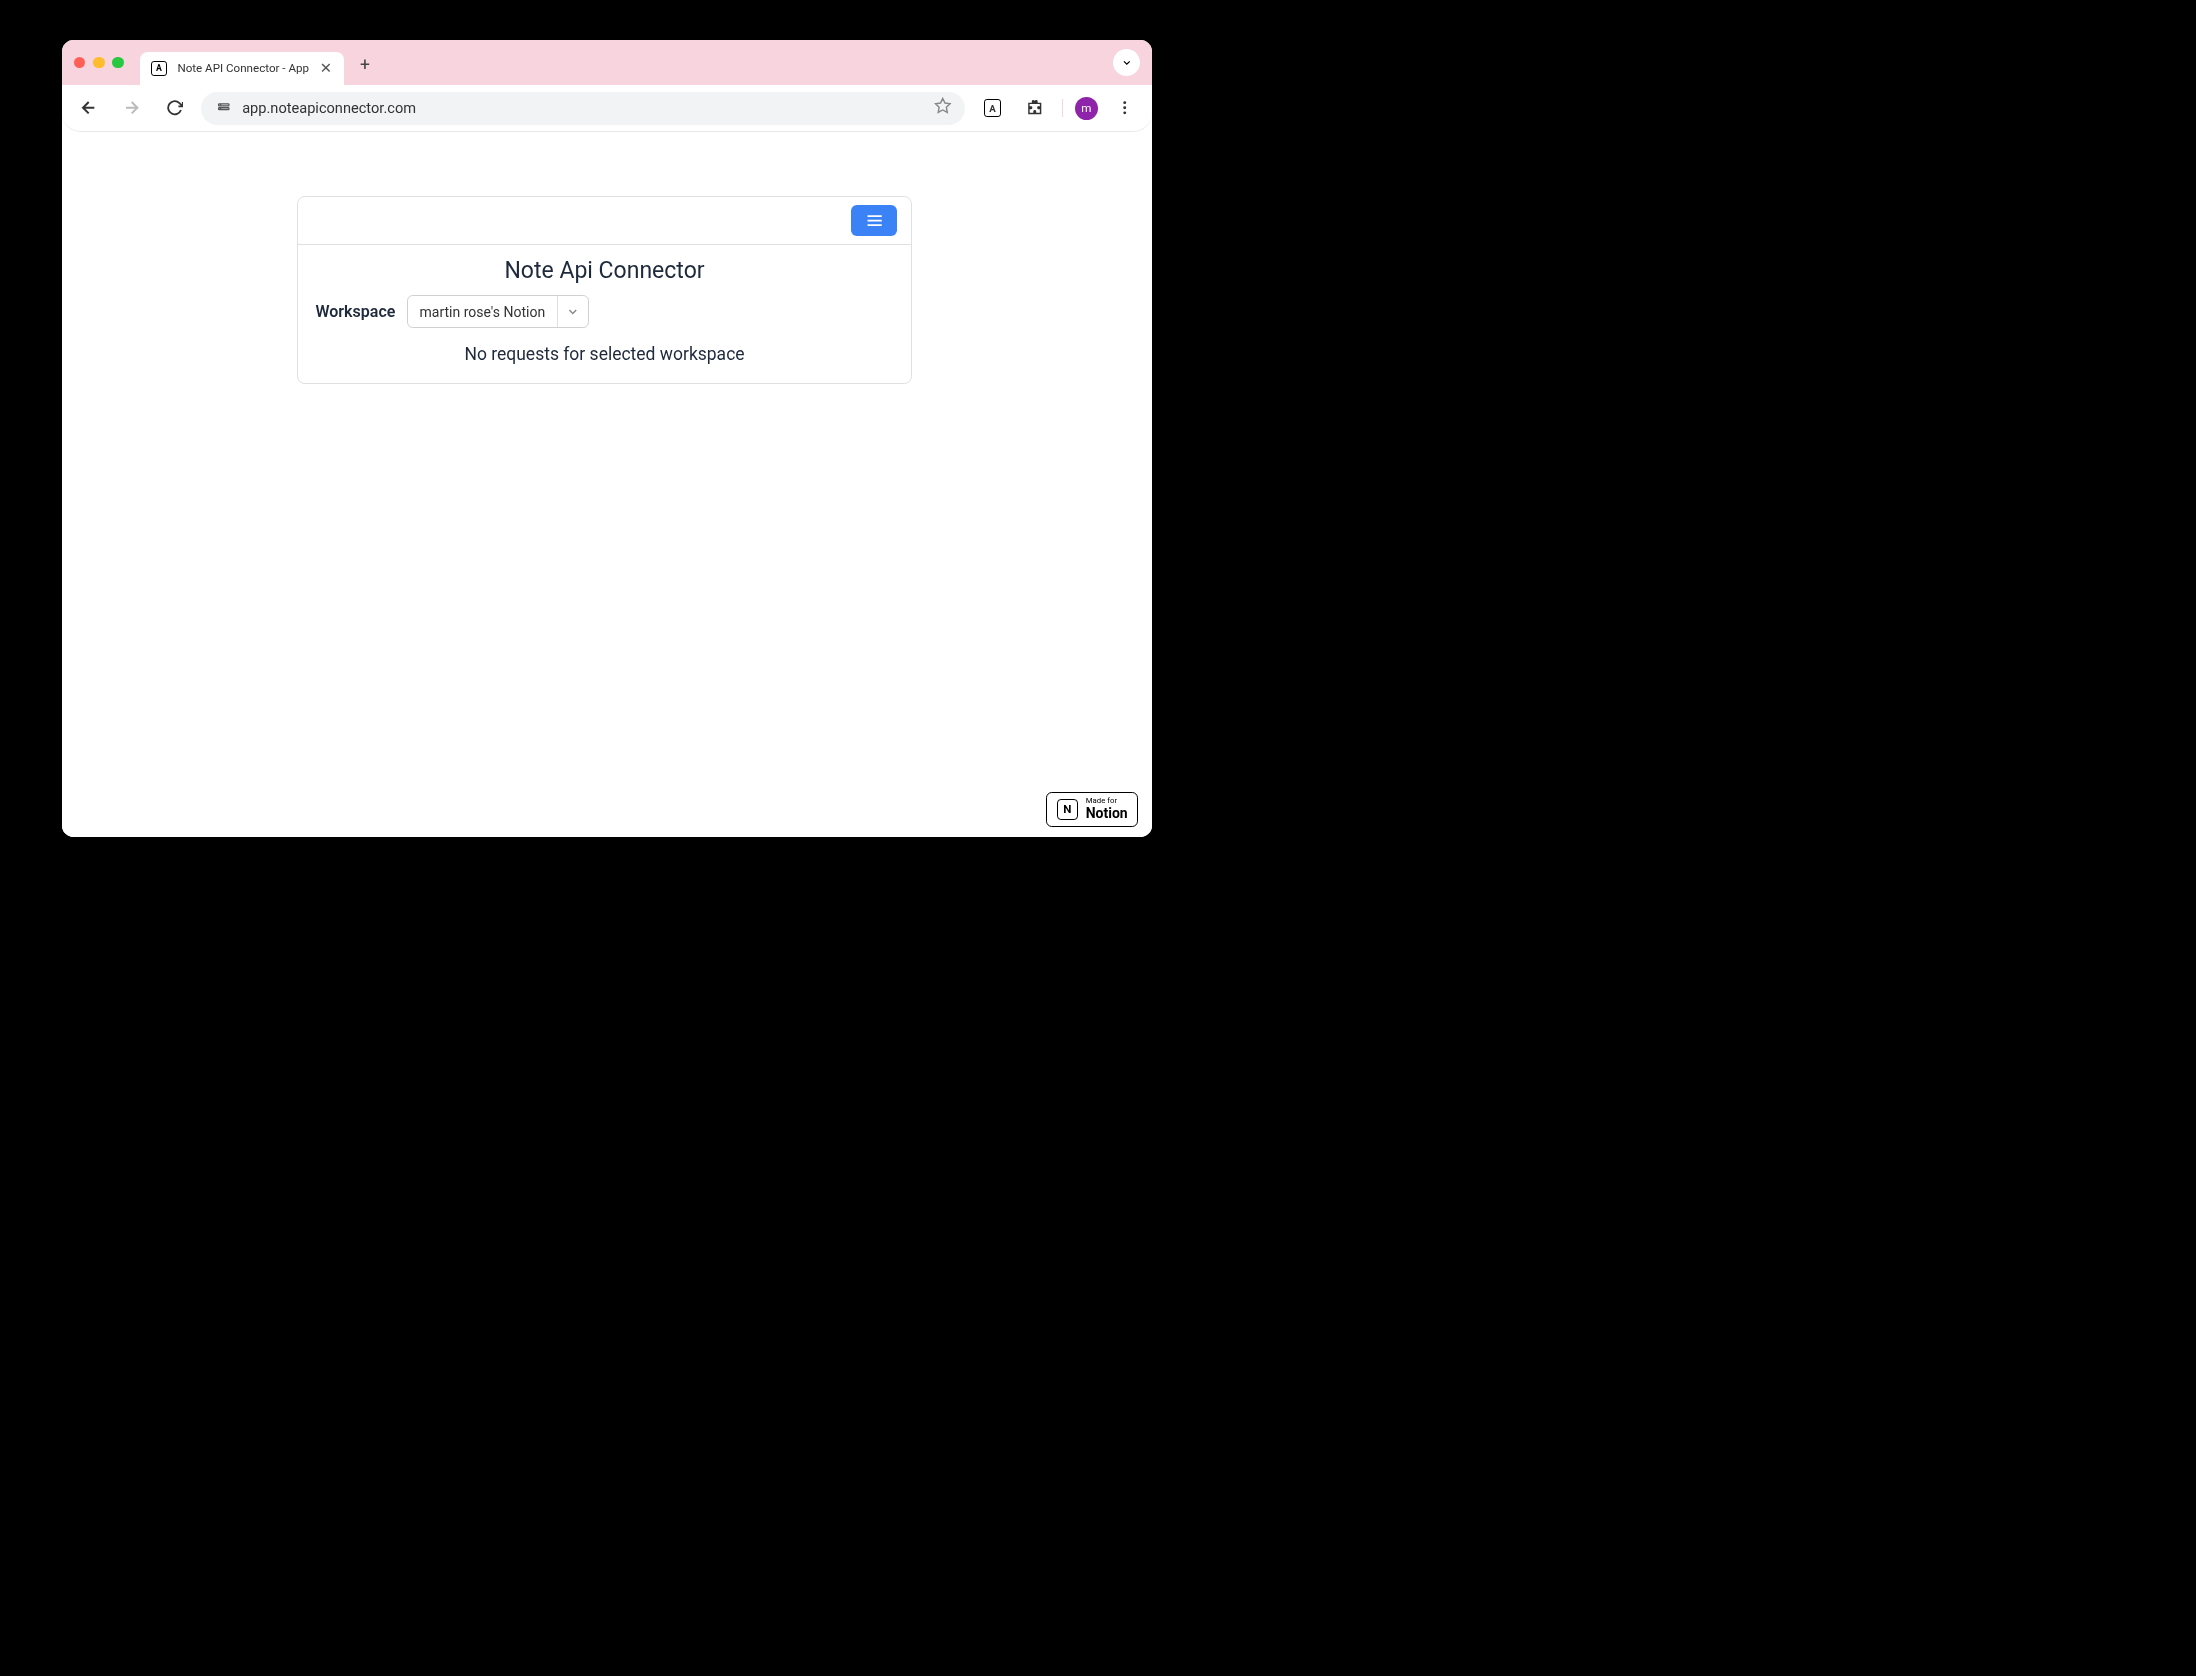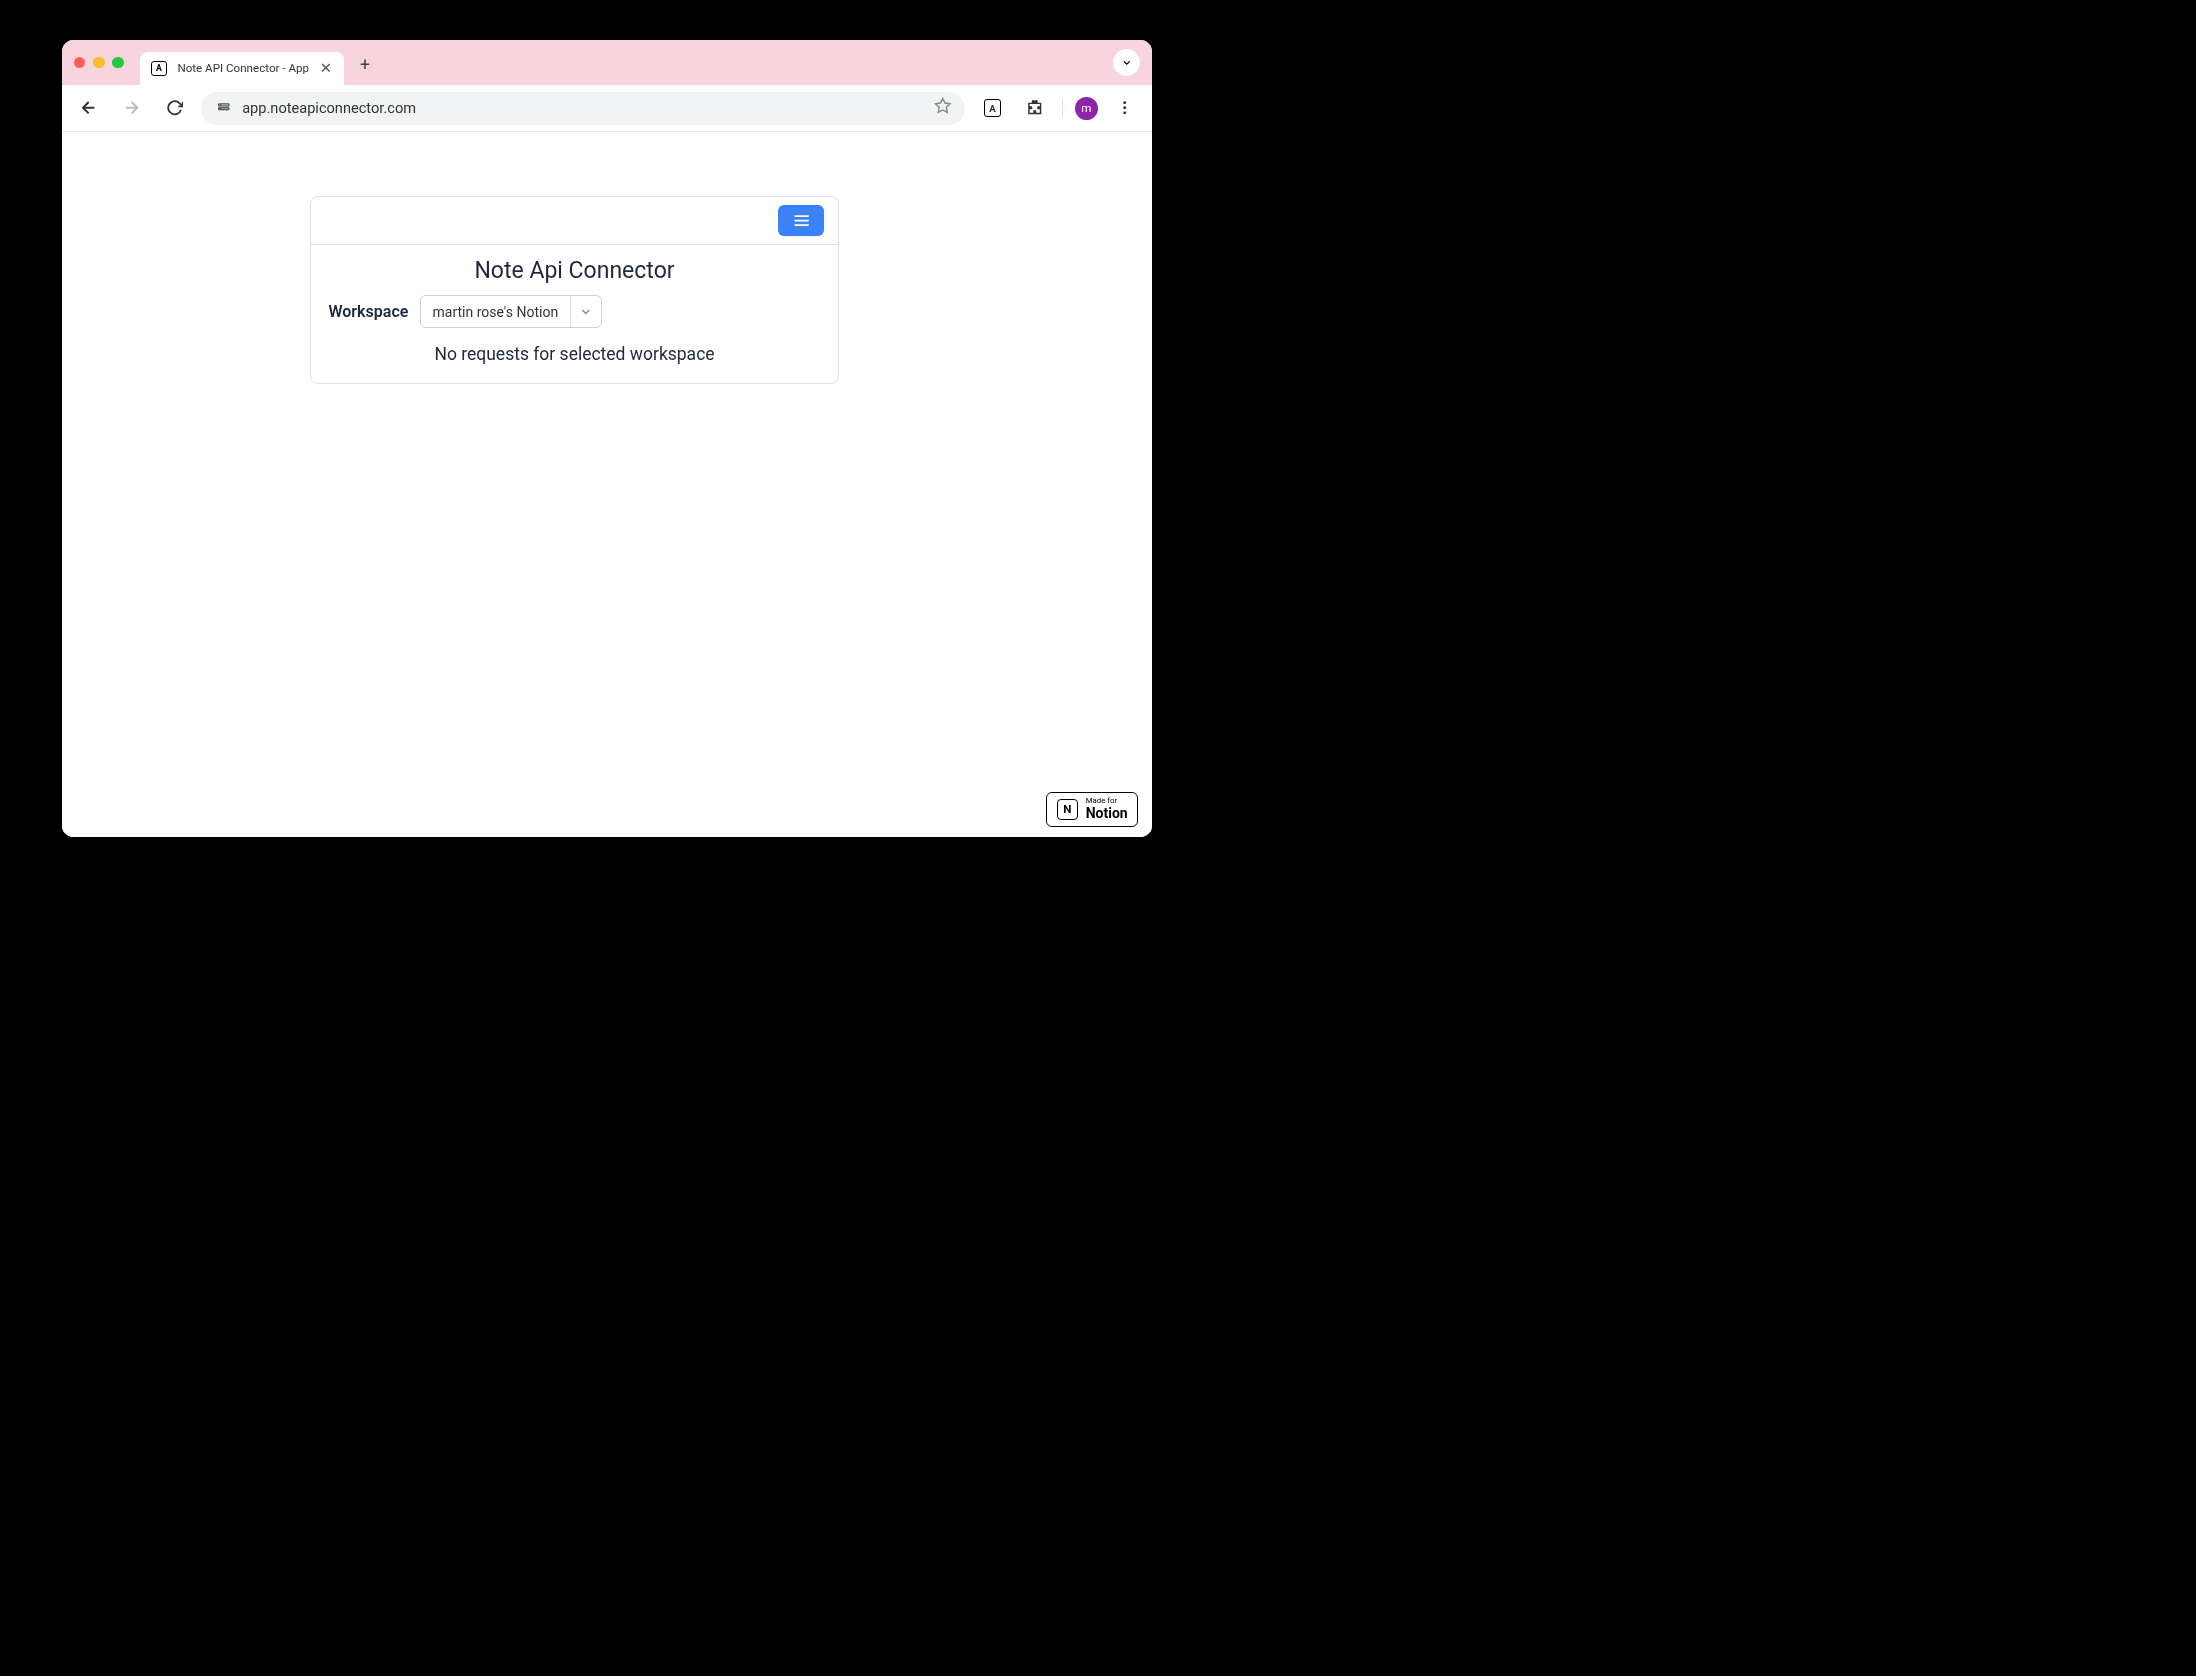--- a/index.html
+++ b/index.html
@@ -100,20 +100,21 @@
     }
     .tab-bar-end svg { width: 11.6px; height: 11.6px; }
     .address-bar {
       background: #fff;
       height: 47px;
       display: flex;
       align-items: center;
       padding: 0 11.6px;
       gap: 11.6px;
       border-bottom: 1px solid #e8e8e8;
+      border-radius: 19px;
     }
     .nav-icon {
       width: 31px;
       height: 31px;
       display: flex;
       align-items: center;
       justify-content: center;
       cursor: pointer;
       color: #333;
     }
@@ -172,22 +173,22 @@
     }
     .content-area {
       flex: 1;
       background: #fff;
       position: relative;
       overflow: hidden;
     }
     .app-card {
       position: absolute;
       top: 64px;
-      left: 248px;
-      width: 529px;
+      left: 235px;
+      width: 615px;
       border: 1px solid #e0e0e0;
       border-radius: 7.8px;
       background: #fff;
     }
     .app-card-header {
       height: 48px;
       border-bottom: 1px solid #e0e0e0;
       display: flex;
       align-items: center;
       justify-content: flex-end;

